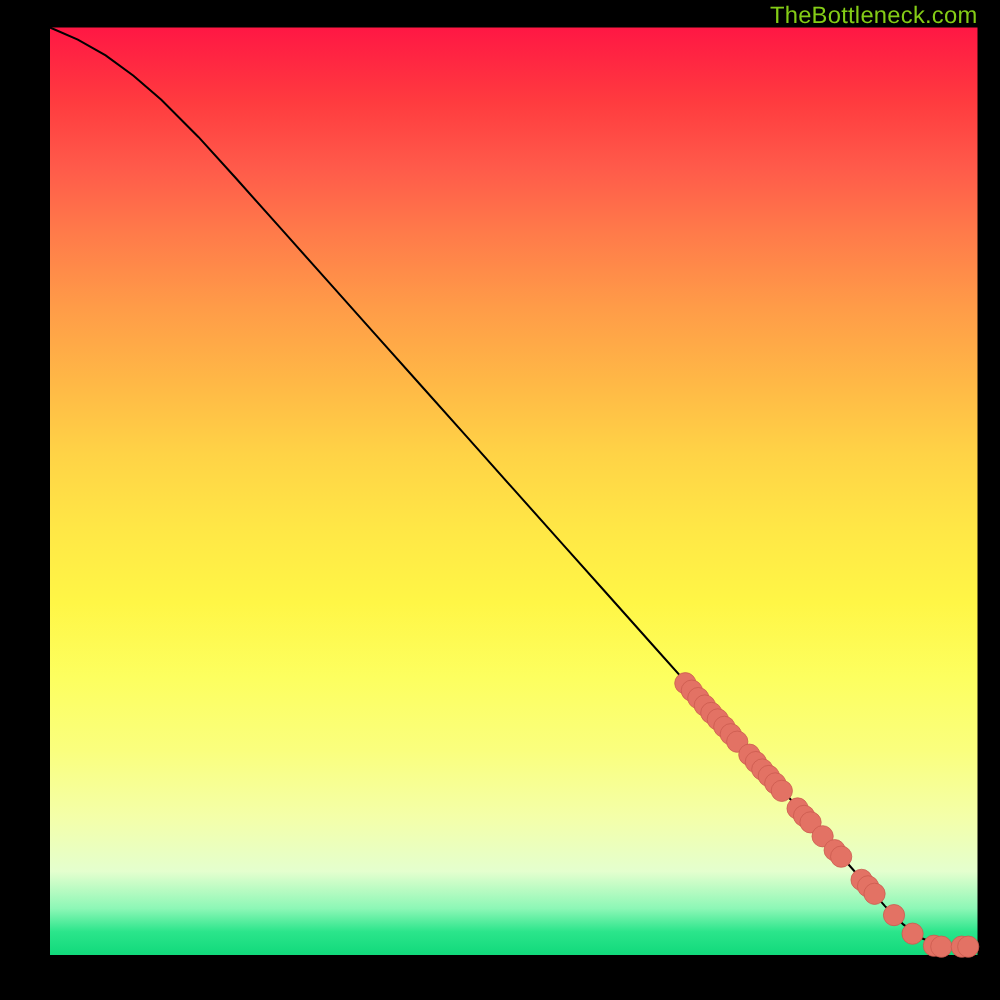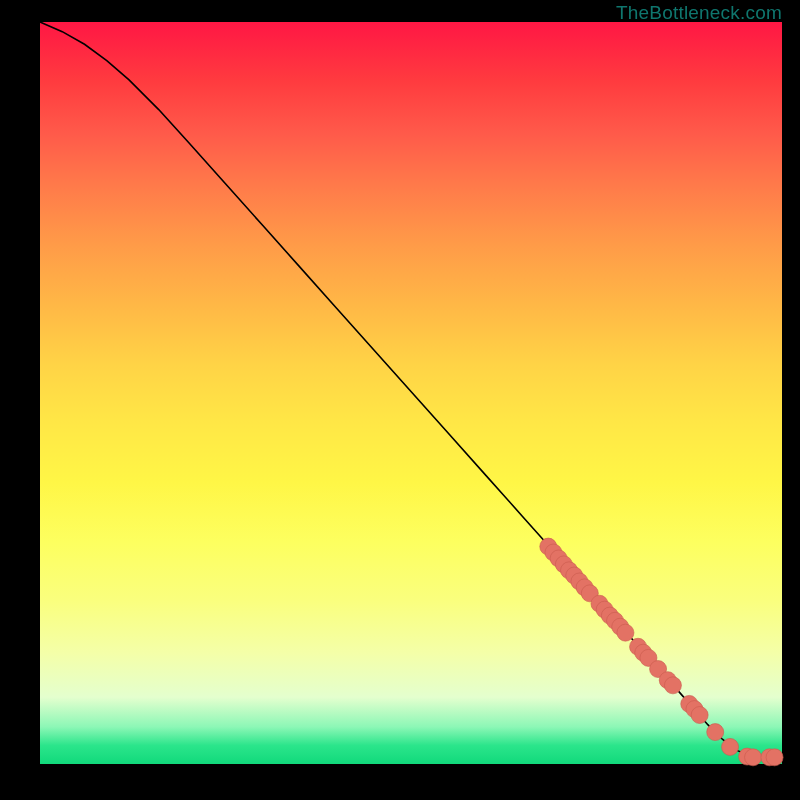--- a/index.html
+++ b/index.html
@@ -34,21 +34,21 @@
       #2be58b 97.5%,
       #11d97b 100%
     );
   }
   .attribution {
     position: absolute;
     right: 18px;
     top: 2px;
     font-family: Arial, Helvetica, sans-serif;
     font-size: 19px;
-    color: #0f766e;
+    color: #84cc16;
     letter-spacing: 0.2px;
     margin-left: 20px;
   }
   svg.plot {
     position: absolute;
     left: 40px;
     top: 22px;
     width: 742px;
     height: 742px;
     overflow: visible;

